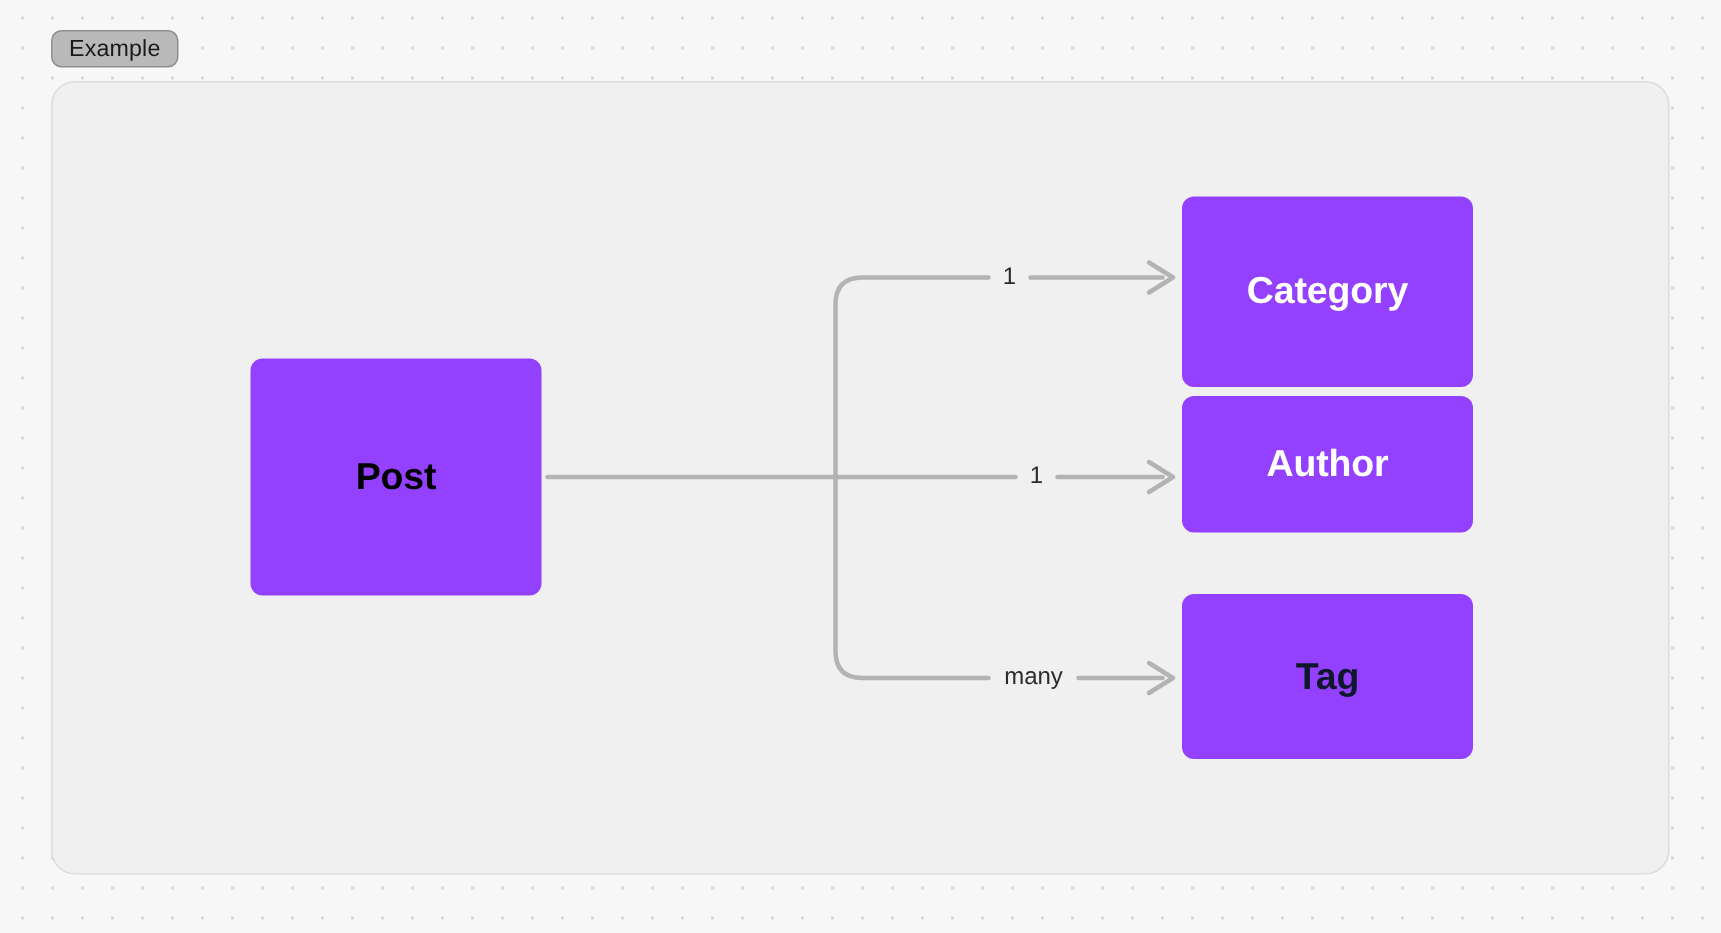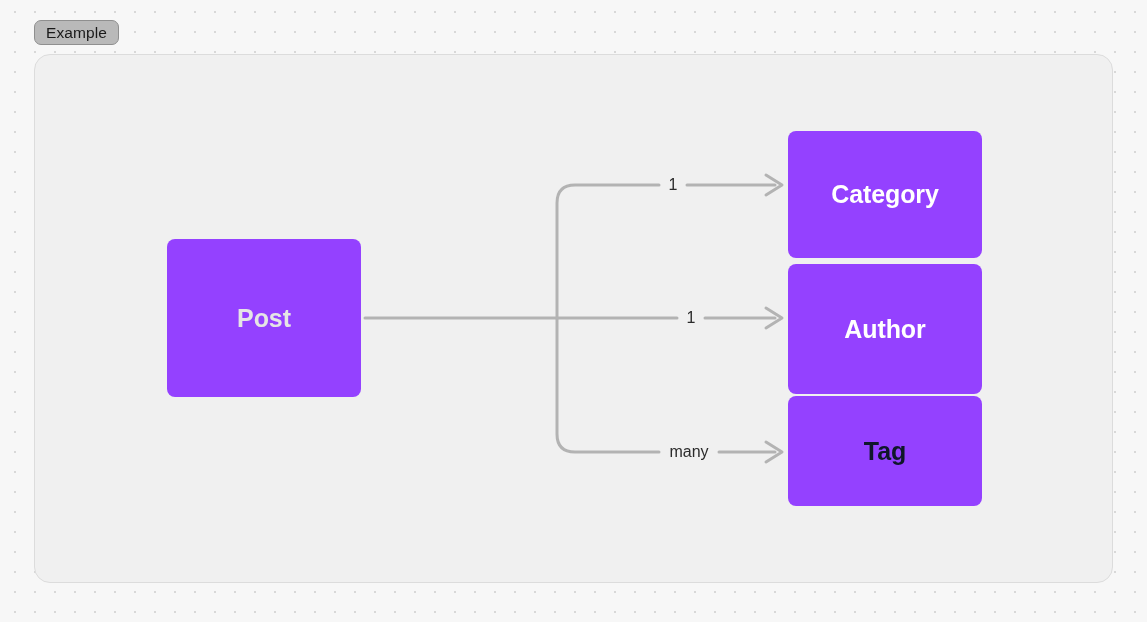--- a/index.html
+++ b/index.html
@@ -83,21 +83,21 @@
     font-weight: bold;
     font-size: 25px;
     letter-spacing: -0.1px;
     line-height: 1;
     text-align: center;
     user-select: none;
   }
 
   #node-post     { left: 167px; top: 239px; width: 194px; height: 158px; }
   #node-category { left: 788px; top: 131px; width: 194px; height: 127px; }
-  #node-author   { left: 788px; top: 264px; width: 194px; height: 130px; }
+  #node-author   { left: 788px; top: 264px; width: 194px; height: 91px; }
   #node-tag      { left: 788px; top: 396px; width: 194px; height: 110px; }
 
   
   .edge-label {
     position: absolute;
     color: #2b2b2b;
     font-size: 16px;
     line-height: 1;
     white-space: nowrap;
     transform: translate(-50%, -50%);
@@ -138,21 +138,21 @@
       <path d="M 719 452 L 775 452"></path>
       <path d="M 766 442 L 782 452 L 766 462"></path>
     </g>
   </svg>
 
   <div class="edge-label" id="edge-label-0" style="color: rgb(43, 43, 43);">1</div>
   <div class="edge-label" id="edge-label-1" style="color: rgb(43, 43, 43);">1</div>
   <div class="edge-label" id="edge-label-2" style="color: rgb(43, 43, 43);">many</div>
 
   <div class="node" id="node-post" style="background: rgb(148, 65, 255);">
-    <span class="node-label" style="color: #e5e5e5;">Post</span>
+    <span class="node-label" style="color: #000000;">Post</span>
   </div>
 
   <div class="node" id="node-category" style="background: rgb(148, 65, 255);">
     <span class="node-label" style="color: rgb(255, 255, 255);">Category</span>
   </div>
 
   <div class="node" id="node-author" style="background: rgb(148, 65, 255);">
     <span class="node-label" style="color: rgb(255, 255, 255);">Author</span>
   </div>
 

